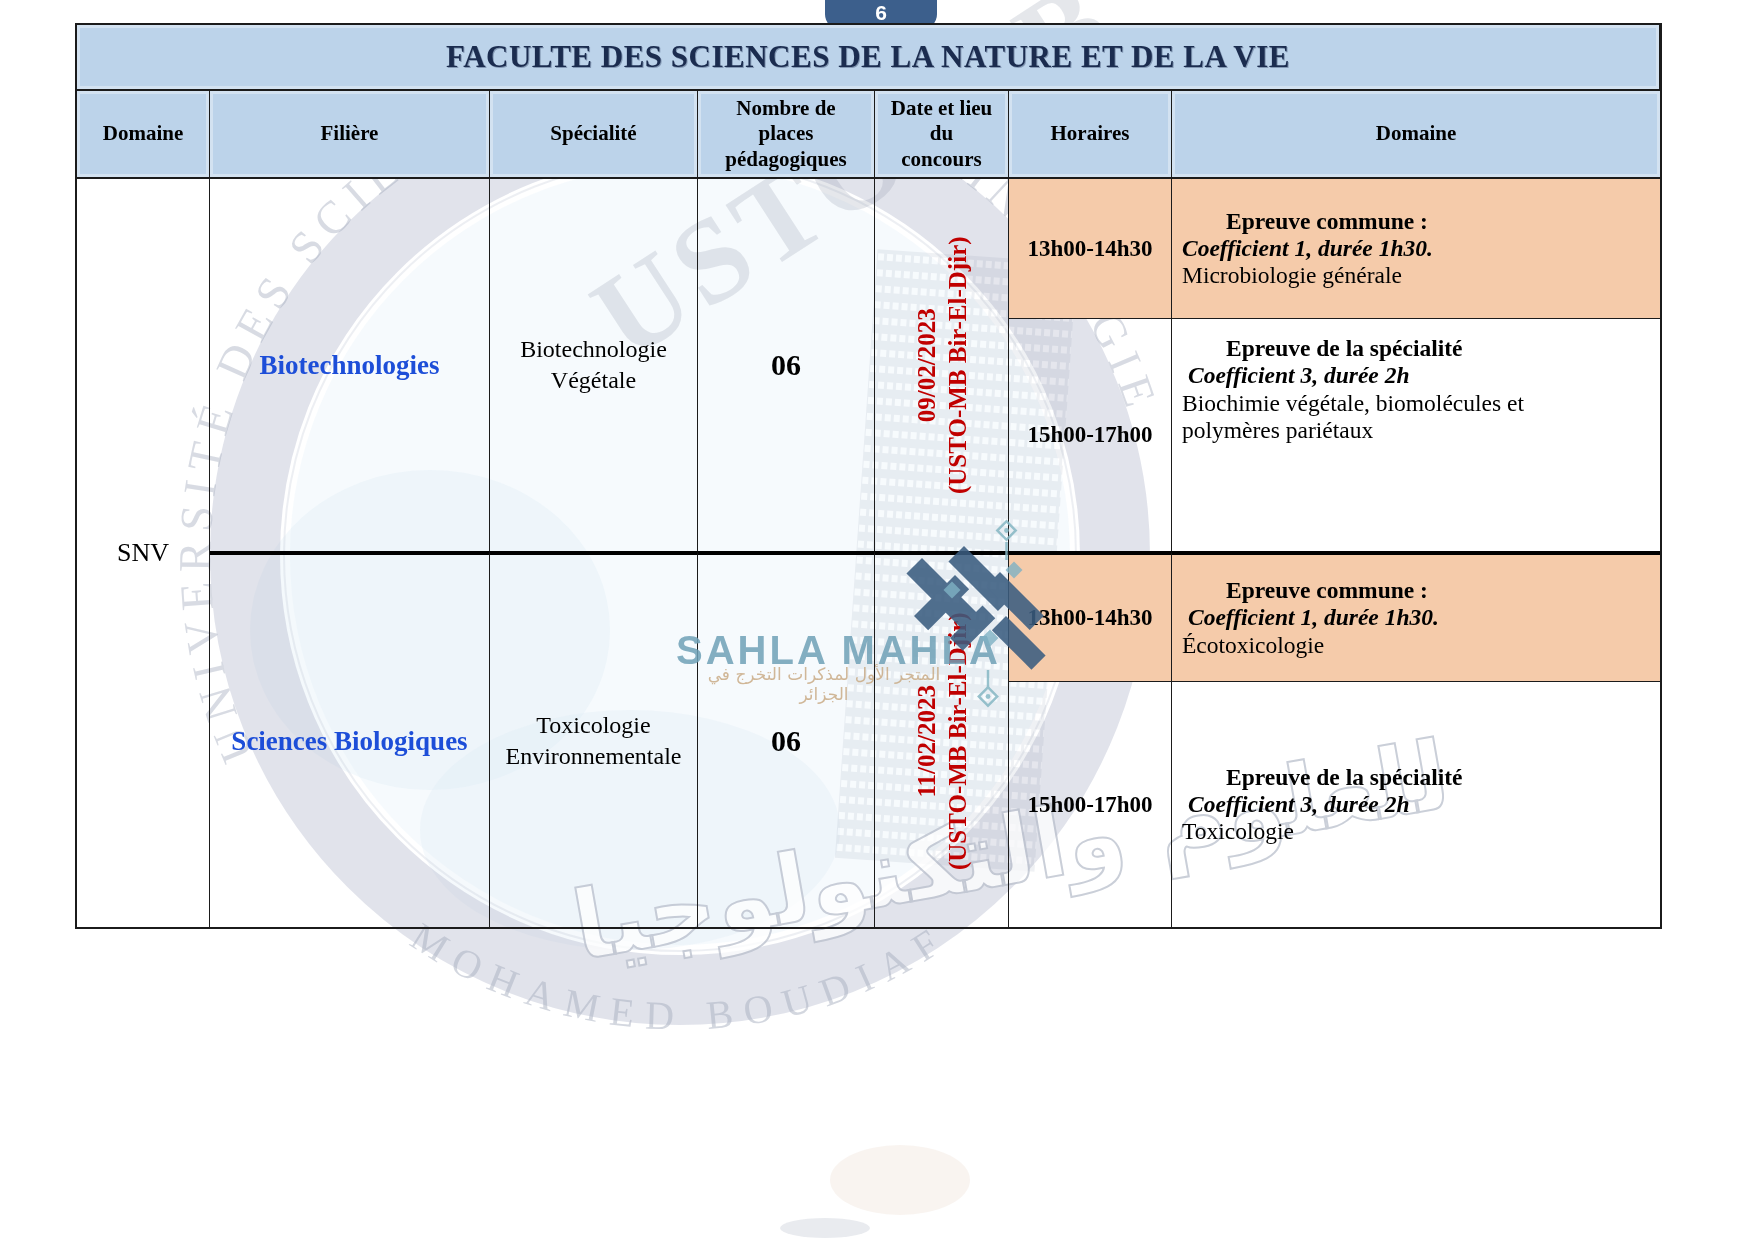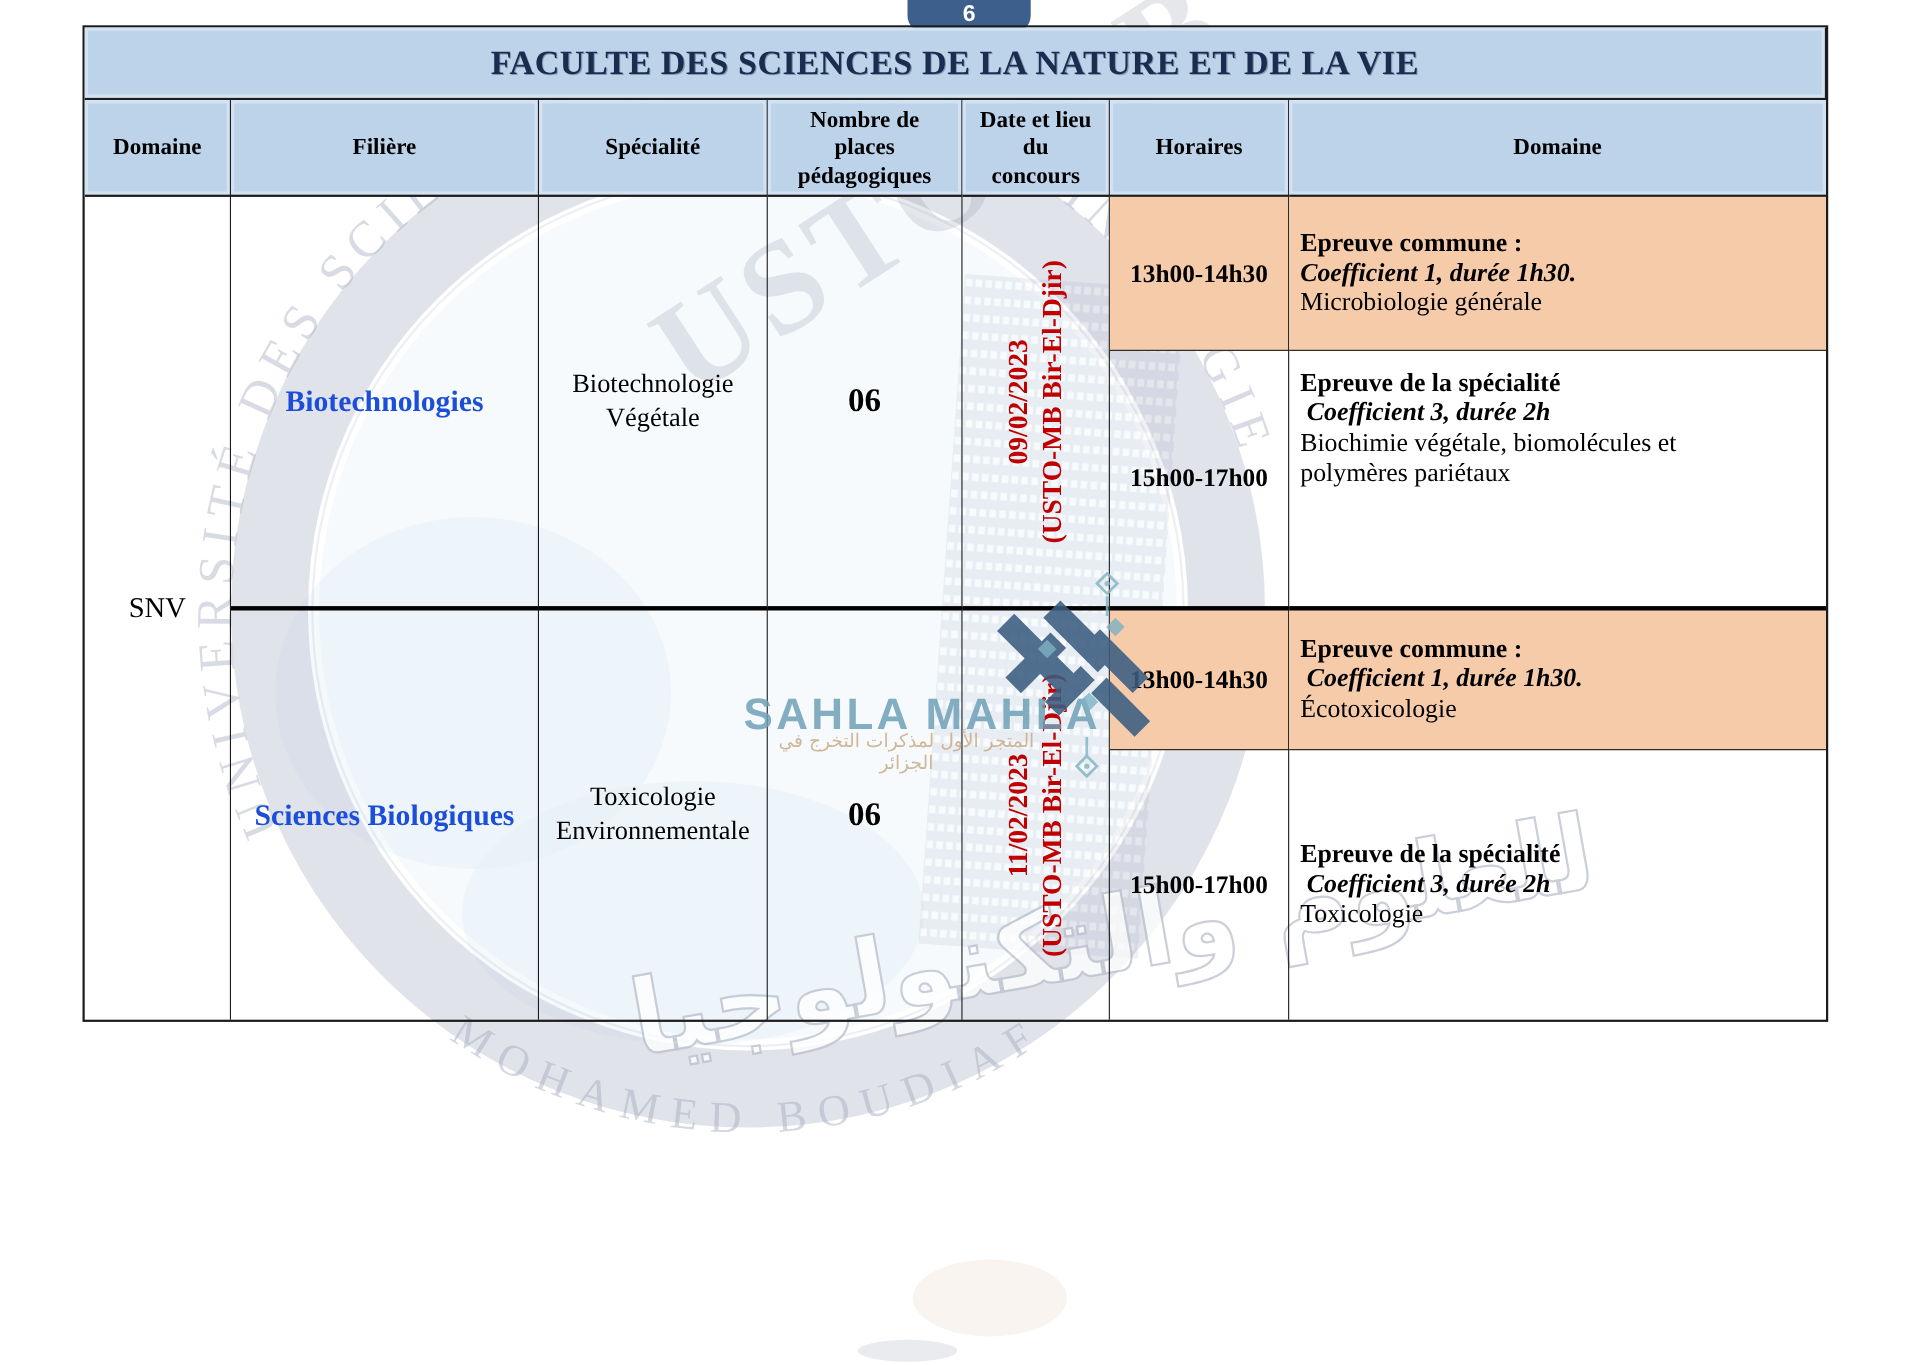--- a/index.html
+++ b/index.html
@@ -46,21 +46,21 @@
   .horaire-cell{font-weight:bold;font-size:23px;color:#000;}
   .peach{background:#f5cbaa;}
 
   .date-cell .rot{transform:rotate(-90deg);white-space:nowrap;color:#c00000;font-weight:bold;
       font-size:25px;line-height:1.25;text-align:center;}
   .date-cell .rot span{display:block;}
 
   .ep-cell{flex-direction:column;align-items:flex-start;justify-content:center;
       text-align:left;padding:6px 8px 6px 10px;font-size:23.5px;line-height:1.16;color:#000;}
   .ep-cell.top{justify-content:flex-start;padding-top:16px;}
-  .ep-t{font-weight:bold;}
+  .ep-t{font-weight:bold;margin-left:44px;}
   .ep-c{font-weight:bold;font-style:italic;}
   .ep-c.indent{padding-left:6px;}
   .ep-s{max-width:405px;}
 </style>
 </head>
 <body>
 
 <svg class="wm-back" viewBox="0 0 1755 1241">
   <defs>
     <path id="arcTop" d="M 254,754 A 470,470 0 1 1 1143,473" fill="none"></path>

